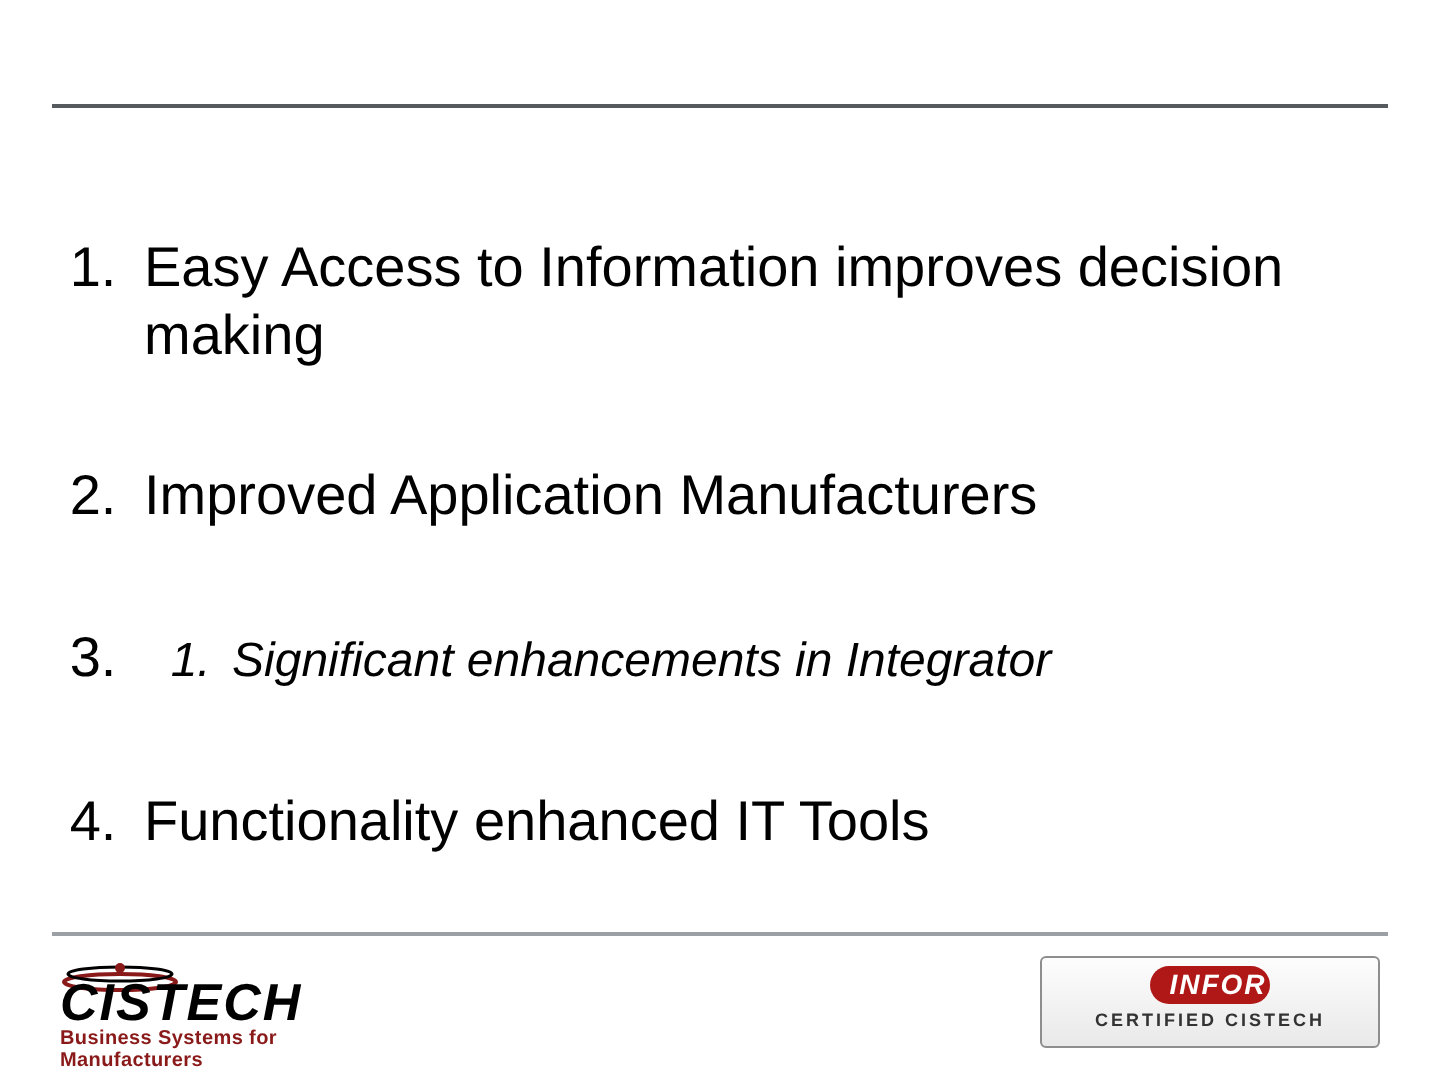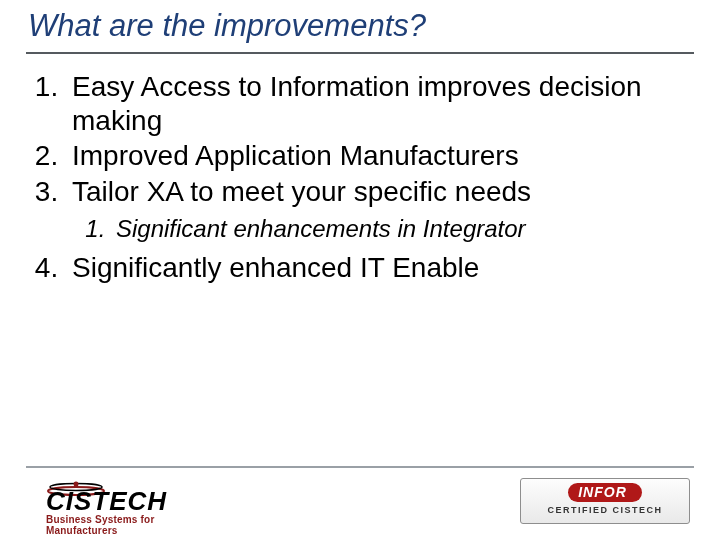--- a/index.html
+++ b/index.html
@@ -44,20 +44,21 @@
   }
   ol.level1 {
     margin: 0;
     padding-left: 46px;
     font-size: 28px;
     line-height: 1.20;
   }
   ol.level1 > li {
     margin-bottom: 2px;
     padding-left: 6px;
+    margin-top: 47px;
   }
   ol.level2 {
     margin: 6px 0 6px 0;
     padding-left: 40px;
     font-size: 24px;
     line-height: 1.28;
   }
   ol.level2 > li {
     padding-left: 4px;
     font-style: italic;
@@ -72,21 +73,20 @@
     background: #9aa0a6;
   }
 
   
   .logo-left {
     position: absolute;
     left: 30px;
     bottom: 14px;
     width: 170px;
     height: 50px;
-    margin-left: 16px;
   }
   .swoosh {
     position: absolute;
     top: 2px;
     left: 0;
     width: 60px;
     height: 18px;
   }
   .swoosh svg { display:block; }
   .cistech-text {
@@ -123,52 +123,51 @@
     box-sizing: border-box;
     padding: 4px 6px 3px 6px;
     font-family: Arial, Helvetica, sans-serif;
     text-align: center;
   }
   .infor-pill {
     display: inline-block;
     background: #b01818;
     color: #fff;
     border-radius: 10px;
-    padding: 1px 15px 2px 10px;
+    padding: 1px 2px 2px 10px;
     font-weight: bold;
     font-size: 14px;
     letter-spacing: 1px;
     font-style: italic;
   }
   .infor-sub {
     margin-top: 3px;
     font-size: 9px;
     font-weight: bold;
     letter-spacing: 1.5px;
     color: #333;
   }
 </style>
 </head>
 <body>
 
 <div class="slide">
 
-  <div class="title">What are the improvements?</div>
   <div class="title-underline"></div>
 
   <div class="body">
     <ol class="level1">
       <li><span>Easy Access to Information improves decision making</span></li>
       <li><span>Improved Application Manufacturers</span></li>
-      <li><span>Tailor XA to meet your specific needs</span>
+      <li>
         <ol class="level2">
           <li><span>Significant enhancements in Integrator</span></li>
         </ol>
       </li>
-      <li><span>Significantly enhanced IT Enable</span>
+      <li><span>Functionality enhanced IT Tools</span>
       </li>
     </ol>
   </div>
 
   <div class="footer-rule"></div>
 
   <div class="logo-left">
     <div class="swoosh">
       <svg width="60" height="18" viewBox="0 0 60 18">
         <ellipse cx="30" cy="13" rx="28" ry="4" fill="none" stroke="#8a1a1a" stroke-width="2"></ellipse>

